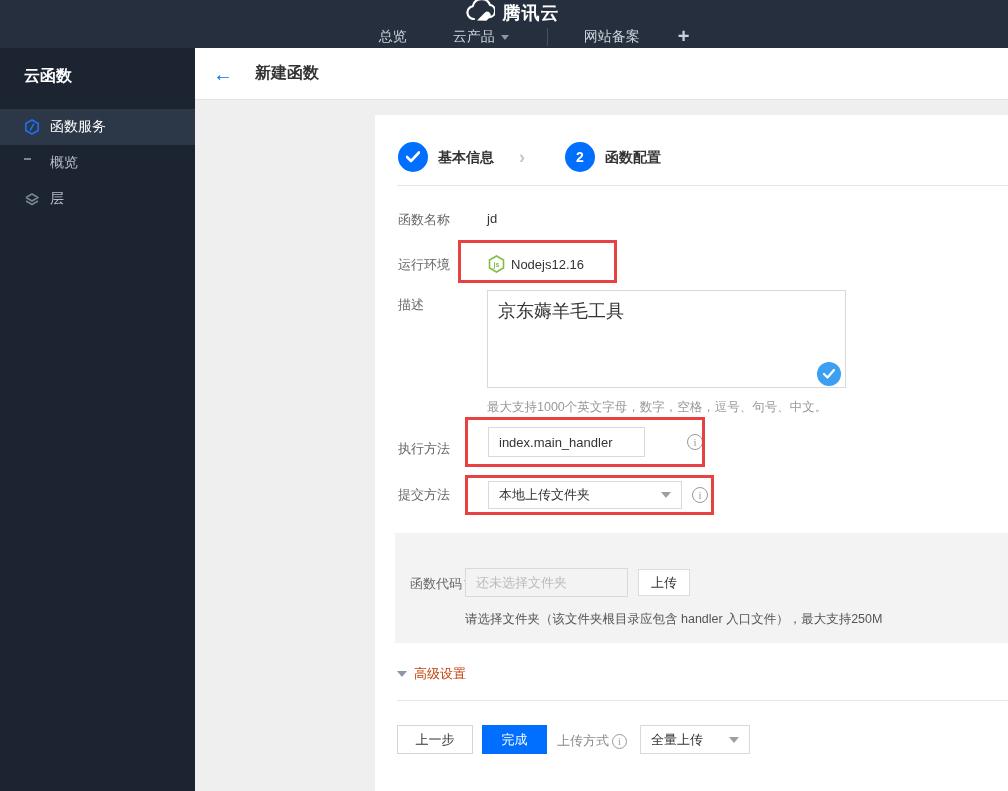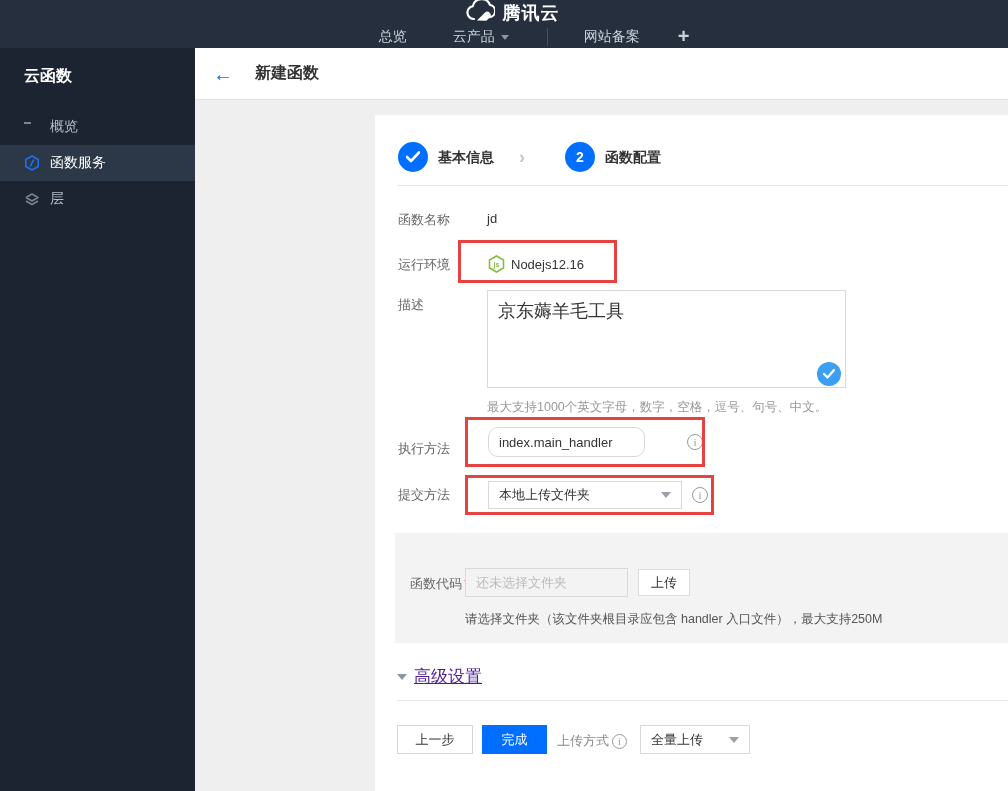--- a/index.html
+++ b/index.html
@@ -48,38 +48,38 @@
 
   .annotation { position:absolute; border:3px solid #e64242; z-index:5; pointer-events:none; }
 
   .hex-icon { display:inline-block; }
 
   textarea.desc-area { position:absolute; left:112px; top:175px; width:359px; height:98px; border:1px solid #d9d9d9; resize:none; padding:8px 10px; font-family:inherit; font-size:18px; color:#333; outline:none; }
   .desc-check { position:absolute; left:442px; top:247px; width:24px; height:24px; border-radius:50%; background:#3d9ff2; display:flex; align-items:center; justify-content:center; }
   .hint { position:absolute; color:#999; font-size:12.5px; }
 
   input.text-input { border:1px solid #d9d9d9; font-family:inherit; font-size:13px; color:#333; padding:0 10px; outline:none; }
-  .handler-input { position:absolute; left:113px; top:312px; width:157px; height:30px;border-radius:10px; }
+  .handler-input { position:absolute; left:113px; top:312px; width:157px; height:30px; }
   .info-icon { position:absolute; width:16px; height:16px; border:1px solid #999; border-radius:50%; color:#999; font-size:11px; font-family:"Liberation Serif","DejaVu Serif",serif; display:flex; align-items:center; justify-content:center; cursor:pointer; }
 
   .select-box { position:absolute; border:1px solid #d9d9d9; background:#fff; display:flex; align-items:center; font-size:13px; color:#333; cursor:pointer; }
   .select-box .sel-text { padding-left:10px; flex:1; }
   .sel-caret { width:0; height:0; border-left:5px solid transparent; border-right:5px solid transparent; border-top:6px solid #9aa0a6; margin-right:10px; }
 
   .gray-panel { position:absolute; left:20px; top:418px; right:0; height:110px; background:#f3f3f3; }
   .gp-label { position:absolute; left:15px; top:42px; color:#666; font-size:13px; }
   .gp-star { color:#e54545; margin-left:2px; }
   .gp-input { position:absolute; left:70px; top:35px; width:163px; height:29px; background:#f3f3f3; color:#bbb; }
   .gp-input::placeholder { color:#bcbcbc; }
   .upload-btn { position:absolute; left:243px; top:36px; width:52px; height:27px; background:#fff; border:1px solid #ddd; font-size:13px; color:#333; cursor:pointer; }
   .gp-hint { position:absolute; left:70px; top:78px; color:#555; font-size:12.5px; }
 
   .advanced { position:absolute; left:22px; top:550px; display:flex; align-items:center; cursor:pointer; }
   .adv-caret { width:0; height:0; border-left:5px solid transparent; border-right:5px solid transparent; border-top:6px solid #8c96a5; margin-right:7px; }
-  .adv-text { font-size:17px; color:#4c1d95;text-decoration:underline; }
+  .adv-text { font-size:13px; color:#c2410c; }
 
   .btn { position:absolute; height:29px; font-size:13px; display:flex; align-items:center; justify-content:center; cursor:pointer; }
   .btn-prev { left:22px; top:610px; width:76px; background:#fff; border:1px solid #d5d5d5; color:#333; }
   .btn-finish { left:107px; top:610px; width:65px; background:#006eff; border:1px solid #006eff; color:#fff; }
   .mode-label { position:absolute; left:182px; top:617px; color:#8a8a8a; font-size:13px; display:flex; align-items:center; }
   .mode-info { position:static; margin-left:3px; width:15px; height:15px; border:1px solid #999; border-radius:50%; color:#999; font-size:10px; font-family:"Liberation Serif","DejaVu Serif",serif; display:flex; align-items:center; justify-content:center; }
   .mode-select { left:265px; top:610px; width:110px; height:29px;justify-content:center; }
 </style>
 </head>
 <body>
@@ -108,37 +108,37 @@
       <span class="topnav-item">
           <span>网站备案</span>
         </span>
       <span class="topnav-plus">+</span>
     </div>
   </div>
 
   <div class="sidebar">
     <div class="sidebar-title">云函数</div>
     <div class="side-menu">
-      <div class="side-item">
-        <span class="side-icon grid-icon">
-            <span></span>
-            <span></span>
-            <span></span>
-            <span></span>
-          </span>
-        <span>概览</span>
-      </div>
       <div class="side-item active">
         <span class="side-icon">
           <svg width="16" height="16" viewBox="0 0 16 16">
             <polygon points="8,1 14.2,4.5 14.2,11.5 8,15 1.8,11.5 1.8,4.5" fill="none" stroke="#1f6ff0" stroke-width="1.6"></polygon>
             <line x1="9.8" y1="4.6" x2="6.2" y2="11.4" stroke="#1f6ff0" stroke-width="1.5"></line>
           </svg>
         </span>
         <span>函数服务</span>
+      </div>
+      <div class="side-item">
+        <span class="side-icon grid-icon">
+            <span></span>
+            <span></span>
+            <span></span>
+            <span></span>
+          </span>
+        <span>概览</span>
       </div>
       <div class="side-item">
         <span class="side-icon">
           <svg width="16" height="16" viewBox="0 0 16 16">
             <polyline points="2,6.5 8,3 14,6.5 8,10 2,6.5" fill="none" stroke="#7a8496" stroke-width="1.5" stroke-linejoin="round"></polyline>
             <polyline points="2,10 8,13.5 14,10" fill="none" stroke="#7a8496" stroke-width="1.5" stroke-linejoin="round"></polyline>
           </svg>
         </span>
         <span>层</span>
       </div>

